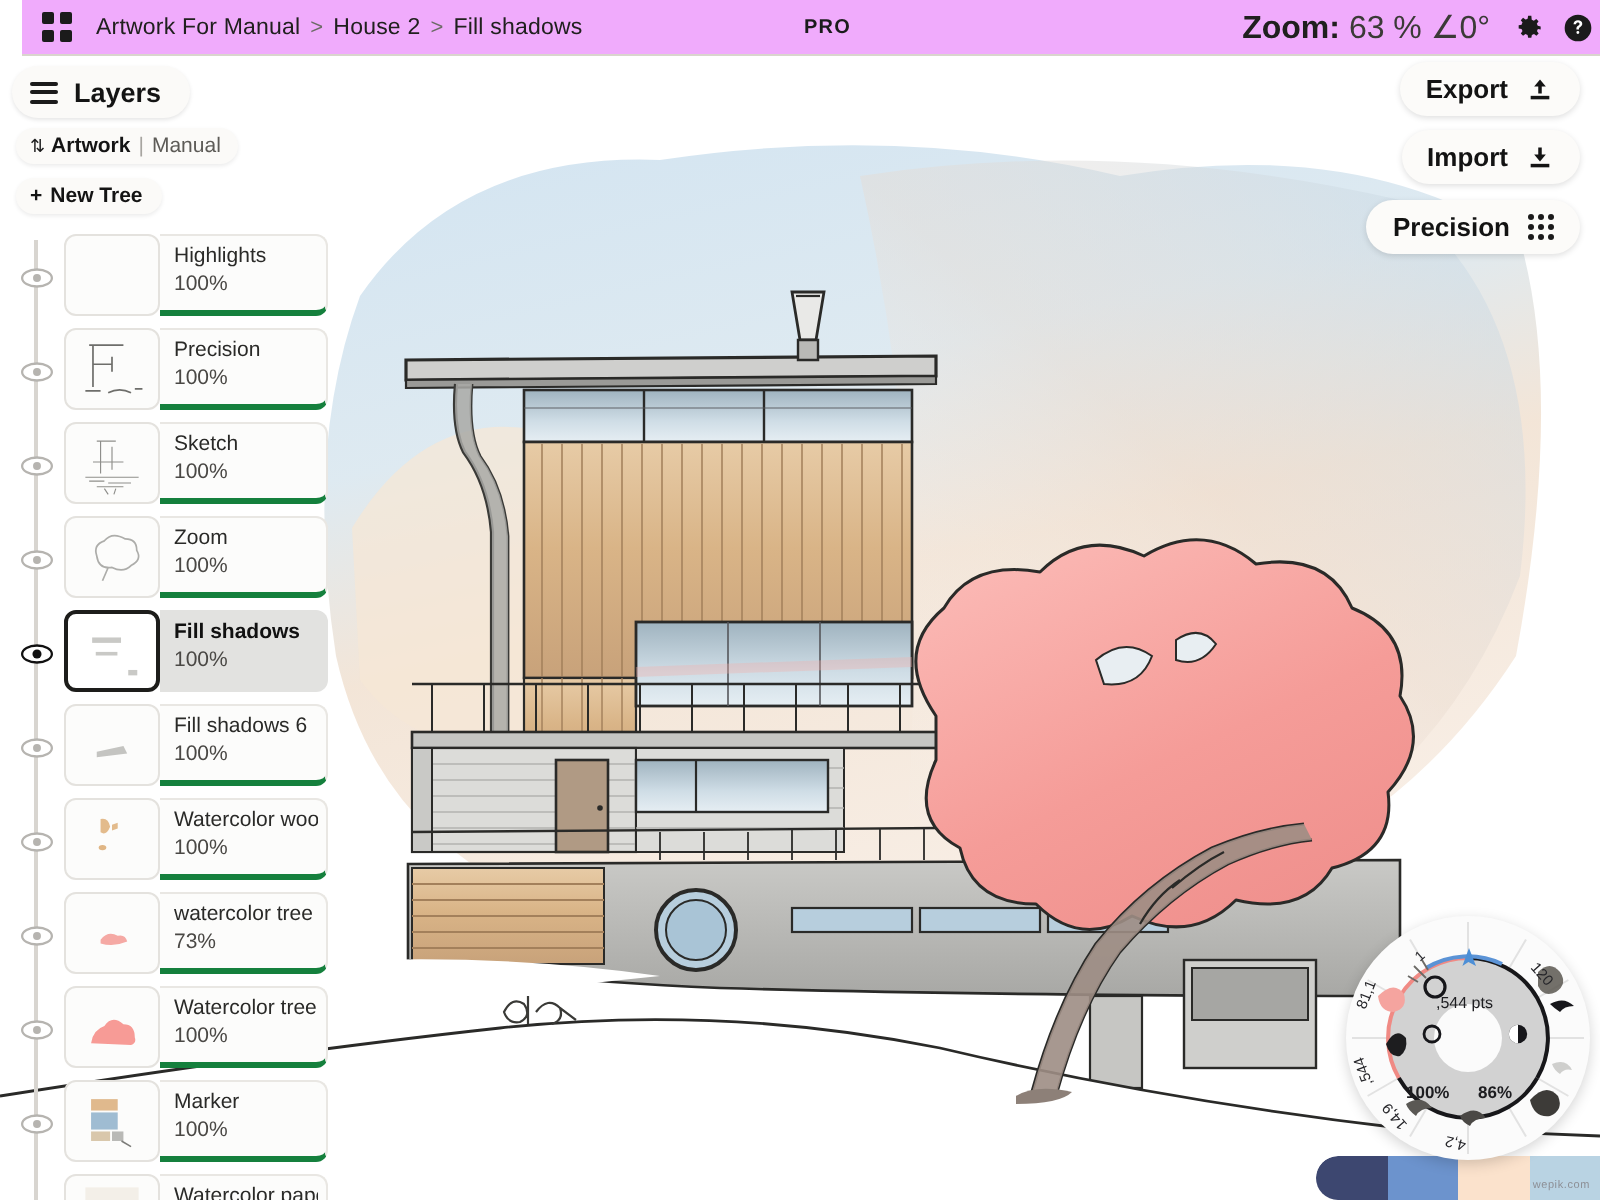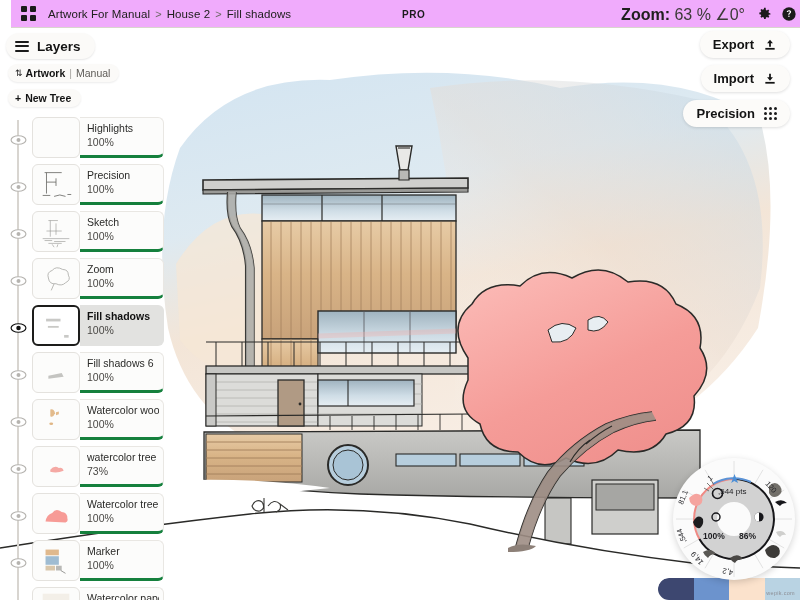--- a/index.html
+++ b/index.html
@@ -218,20 +218,21 @@
   #radial .outer-ring {
     position: absolute; inset: 0;
     border-radius: 50%;
     background: #fbfbfb;
     box-shadow: 0 2px 7px rgba(0,0,0,.17);
   }
   .rtxt {
     position: absolute;
     font-size: 7px; color: #26262a;
     white-space: nowrap;
+    margin-top: 10px;
   }
   #pts-label { left: 45px; top: 29px; font-size: 8px; color:#1d1d20; }
   #pct-left  { left: 30px; top: 73px; font-size: 8.5px; font-weight:bold; color:#1d1d20;}
   #pct-right { left: 66px; top: 73px; font-size: 8.5px; font-weight:bold; color:#1d1d20;text-align:center;}
 
   
   #palette {
     position: absolute; right: 0; bottom: 0;
     width: 142px; height: 22px;
     display: flex;

